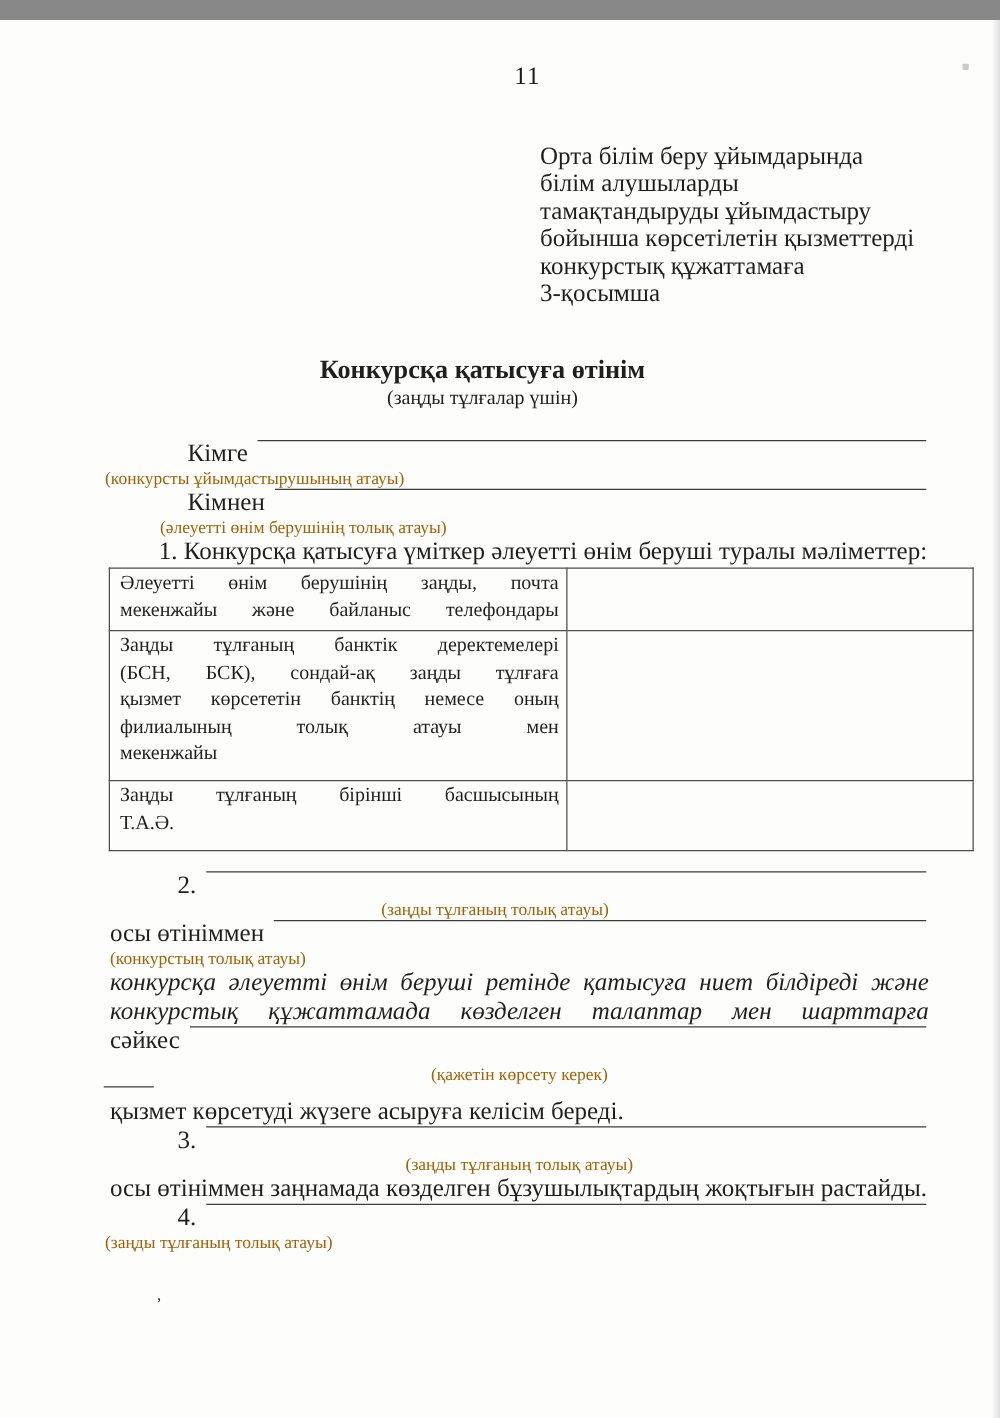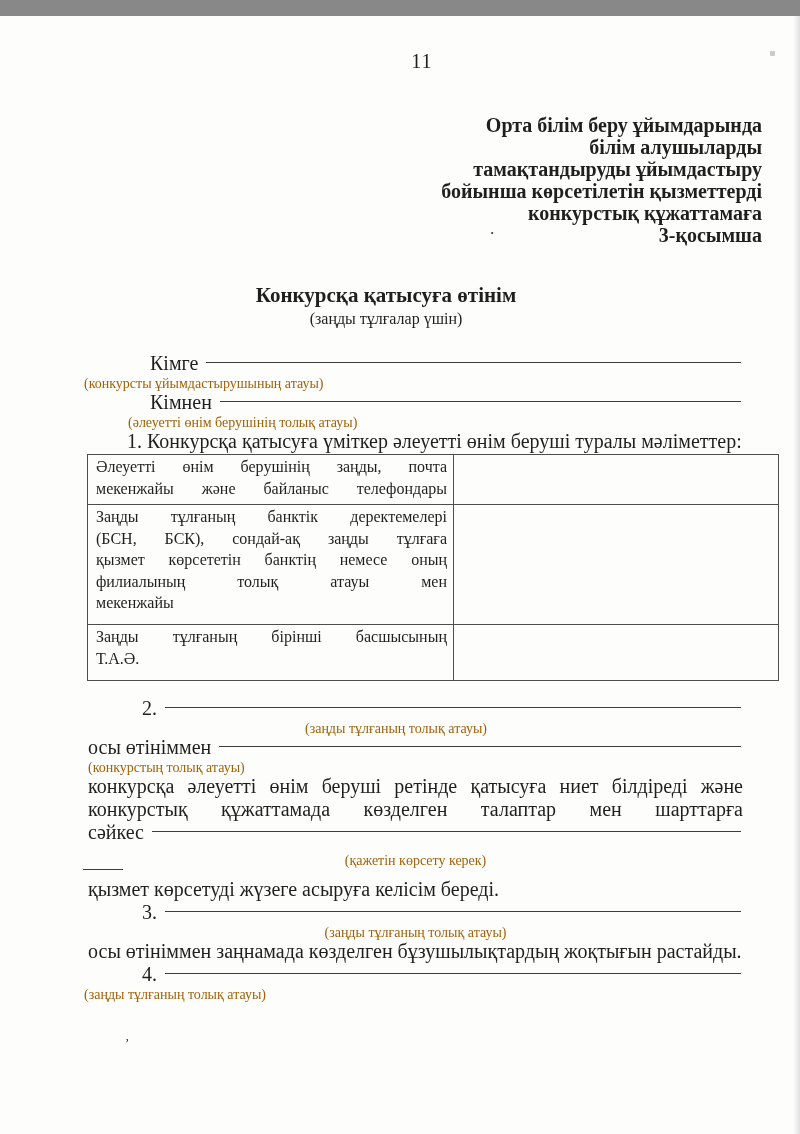--- a/index.html
+++ b/index.html
@@ -10,52 +10,52 @@
     color:#1f1f1d;
   }
   
   .page-number {
     margin-top:34px; text-align:center; padding-left:44px;
     font-size:20px; letter-spacing:1px;
   }
   
   .appendix {
     width:330px; margin:41px 38px 0 auto;
-    text-align:right; font-size:20px; line-height:22px;font-weight:bold;
+    text-align:left; font-size:20px; line-height:22px;
   }
   .appendix-last { position:relative; }
   .bullet { position:absolute; left:58px; top:-2px; font-size:13px; color:#3b3b38; }
   
   .title-block { margin-top:37px; width:772px; text-align:center; }
   .title-main { font-size:21px; font-weight:bold; line-height:24px; }
   .title-sub  { font-size:16px; line-height:22px; margin-top:1px; }
   
   .body { margin:22px 57px 0 88px; font-size:20px; line-height:23px; }
-  .line-row { display:flex; align-items:center; height:23px; }
+  .line-row { display:flex; align-items:flex-start; height:23px; }
   .fill { flex:1; border-bottom:1.4px solid #3c3c38; margin:0 2px 3px 8px; }
   .ind-label { padding-left:62px; }
   .ind-num   { padding-left:54px; }
   .hint { font-size:14px; line-height:15px; margin-top:1px; color:#a16207; }
   .hint.ind2 { padding-left:40px; }
   .hint.neg  { margin-left:-4px; }
   .hint.center { text-align:center; }
   .hint.shift-left { padding-right:39px; }
   .heading1 { white-space:nowrap; padding-left:39px; height:22px; margin-bottom:2px; }
   
   table.info-table { border-collapse:collapse; table-layout:fixed; width:673px; margin-left:-1px; }
   .info-table td { border:1.4px solid #4e4e4a; vertical-align:top; }
   .info-table td.c1 {
     width:351px; padding:1px 6px 2px 8px;
     font-size:16px; line-height:21.5px;
     white-space:pre-line; text-align:justify; text-align-last:justify;
   }
   .info-table td.c2 { width:322px; }
   .rh1 td { height:46px; } .rh2 td { height:116px; } .rh3 td { height:52px; }
   
-  .just { text-align:justify; text-align-last:justify; height:23px; overflow:hidden; }
+  .just { text-align:justify; text-align-last:justify; height:23px; overflow:hidden;font-style:italic; }
   .sect2 { margin-top:16px; }
   
   .choice-row { position:relative; height:21px; margin-top:9px; }
   .short-fill { position:absolute; left:-5px; bottom:4px; width:40px; border-bottom:1.4px solid #3c3c38; }
   .consent { margin-top:4px; }
   
   .stray { position:absolute; left:125px; top:1019px; font-size:13px; color:#2a2a28; }
   .scan-edge {
     position:absolute; top:0; right:0; bottom:0; width:7px;
     background:linear-gradient(to right, rgba(255,255,255,0), rgba(158,158,164,0.30));

